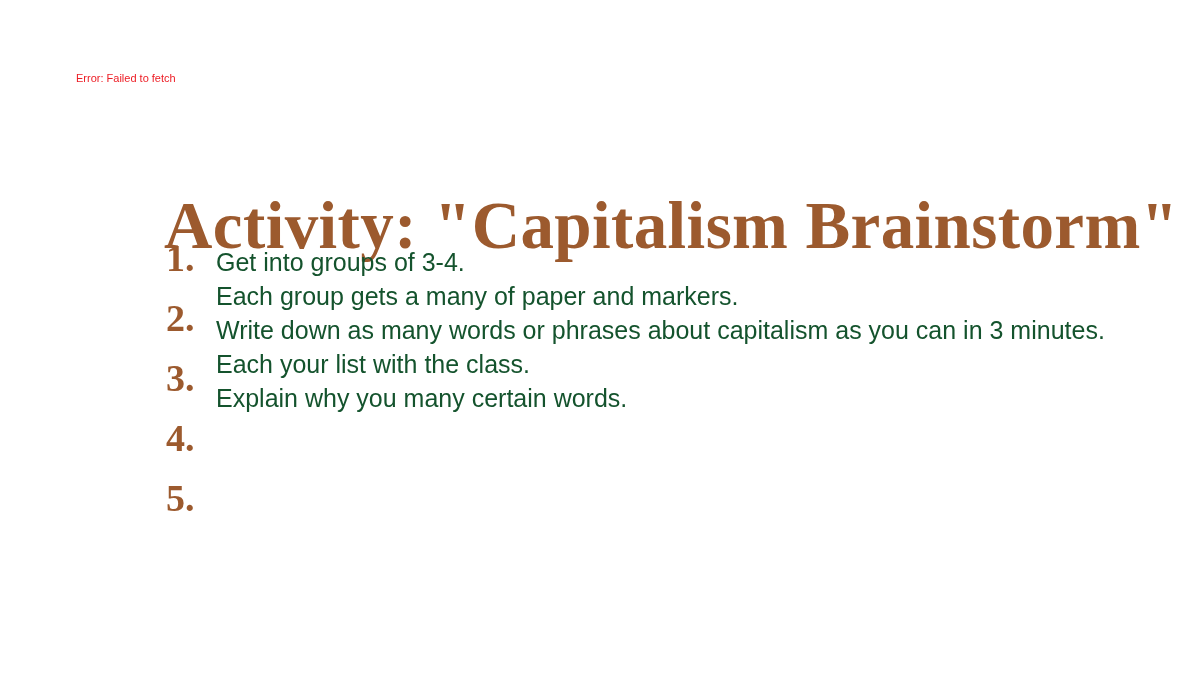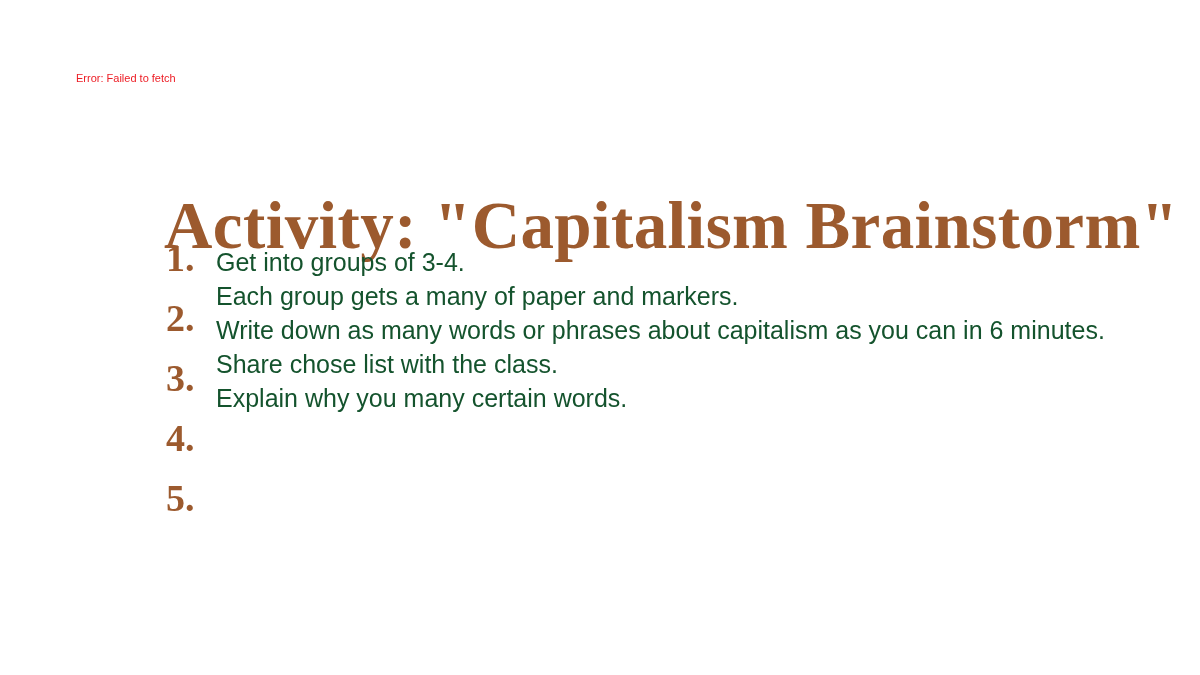--- a/index.html
+++ b/index.html
@@ -107,19 +107,19 @@
       <span class="list-number">1.</span>
       <span class="list-number">2.</span>
       <span class="list-number">3.</span>
       <span class="list-number">4.</span>
       <span class="list-number">5.</span>
     </div>
 
     <div id="text-column">
       <span class="list-text">Get into groups of 3-4.</span>
       <span class="list-text">Each group gets a many of paper and markers.</span>
-      <span class="list-text">Write down as many words or phrases about capitalism as you can in 6 minutes.</span>
-      <span class="list-text">Share chose list with the class.</span>
+      <span class="list-text">Write down as many words or phrases about capitalism as you can in 3 minutes.</span>
+      <span class="list-text">Each your list with the class.</span>
       <span class="list-text">Explain why you many certain words.</span>
     </div>
 
   </div>
 </div>
 
 </body></html>

